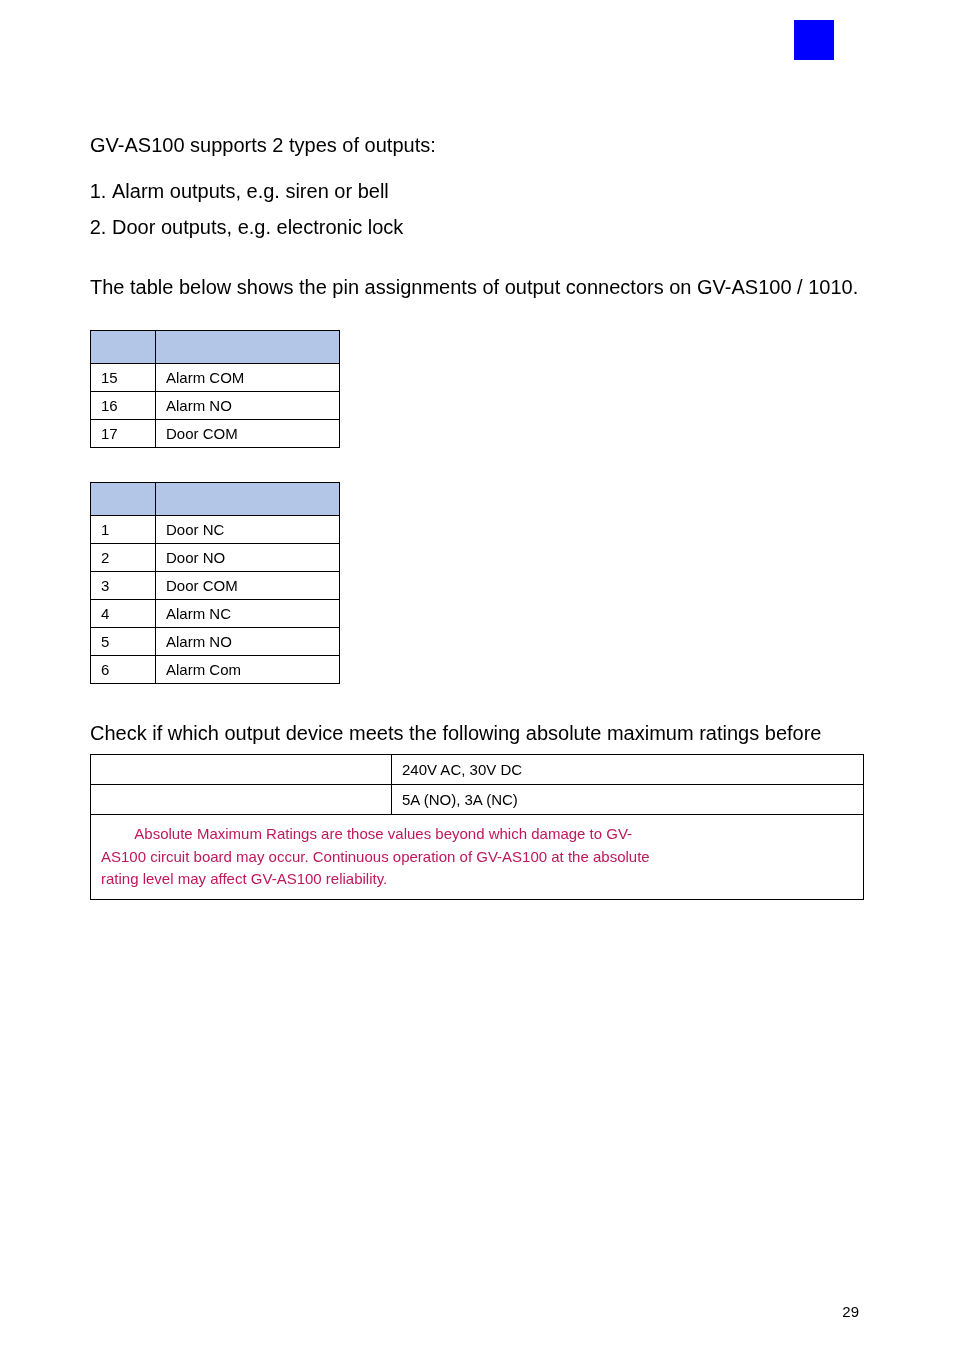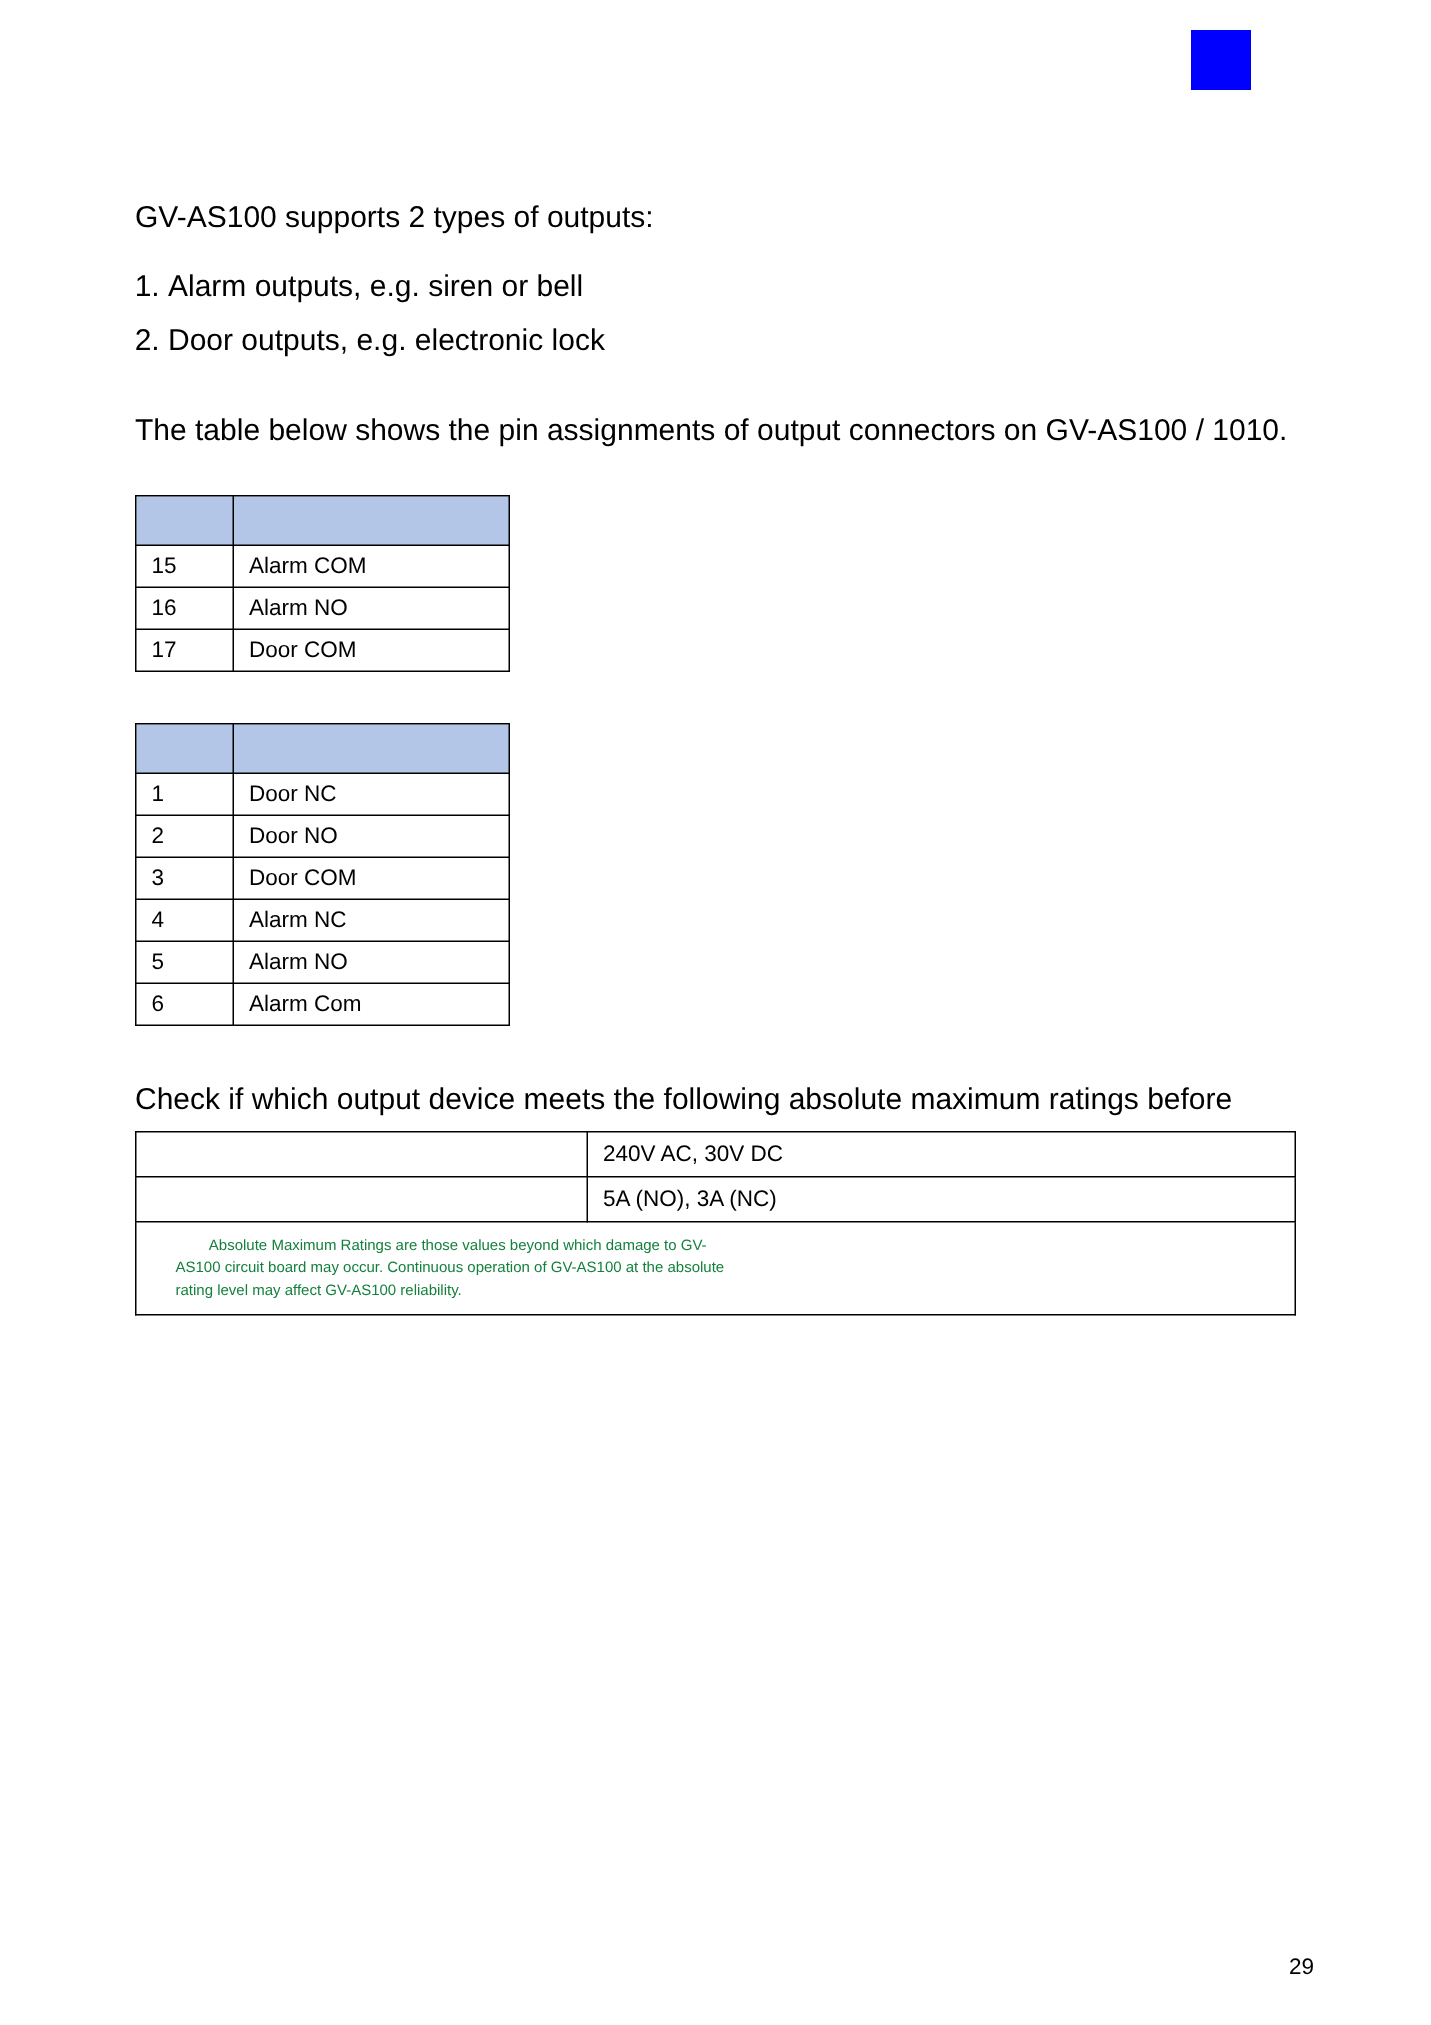--- a/index.html
+++ b/index.html
@@ -61,33 +61,33 @@
   }
   table.wide td {
     border: 1px solid #000;
     padding: 6px 10px;
     font-size: 15px;
   }
   table.wide td.label { width: 280px; }
   .note-box {
     border: 1px solid #000;
     border-top: none;
-    padding: 8px 10px 8px 26px;
-    font-size: 10px;
-    color: #15803d;
+    padding: 8px 10px 8px 10px;
+    font-size: 15px;
+    color: #be185d;
     line-height: 1.5;
   }
   .note-wrap {
     border-collapse: collapse;
     width: 100%;
   }
   .pagenum {
     position: absolute;
     bottom: 30px;
-    right: 78px;
+    right: 95px;
     font-size: 15px;
     text-align: right;
   }
   .after-tables { margin-top: 20px; margin-bottom: 6px; }
 </style>
 </head>
 <body>
 
 <div class="page">
 

